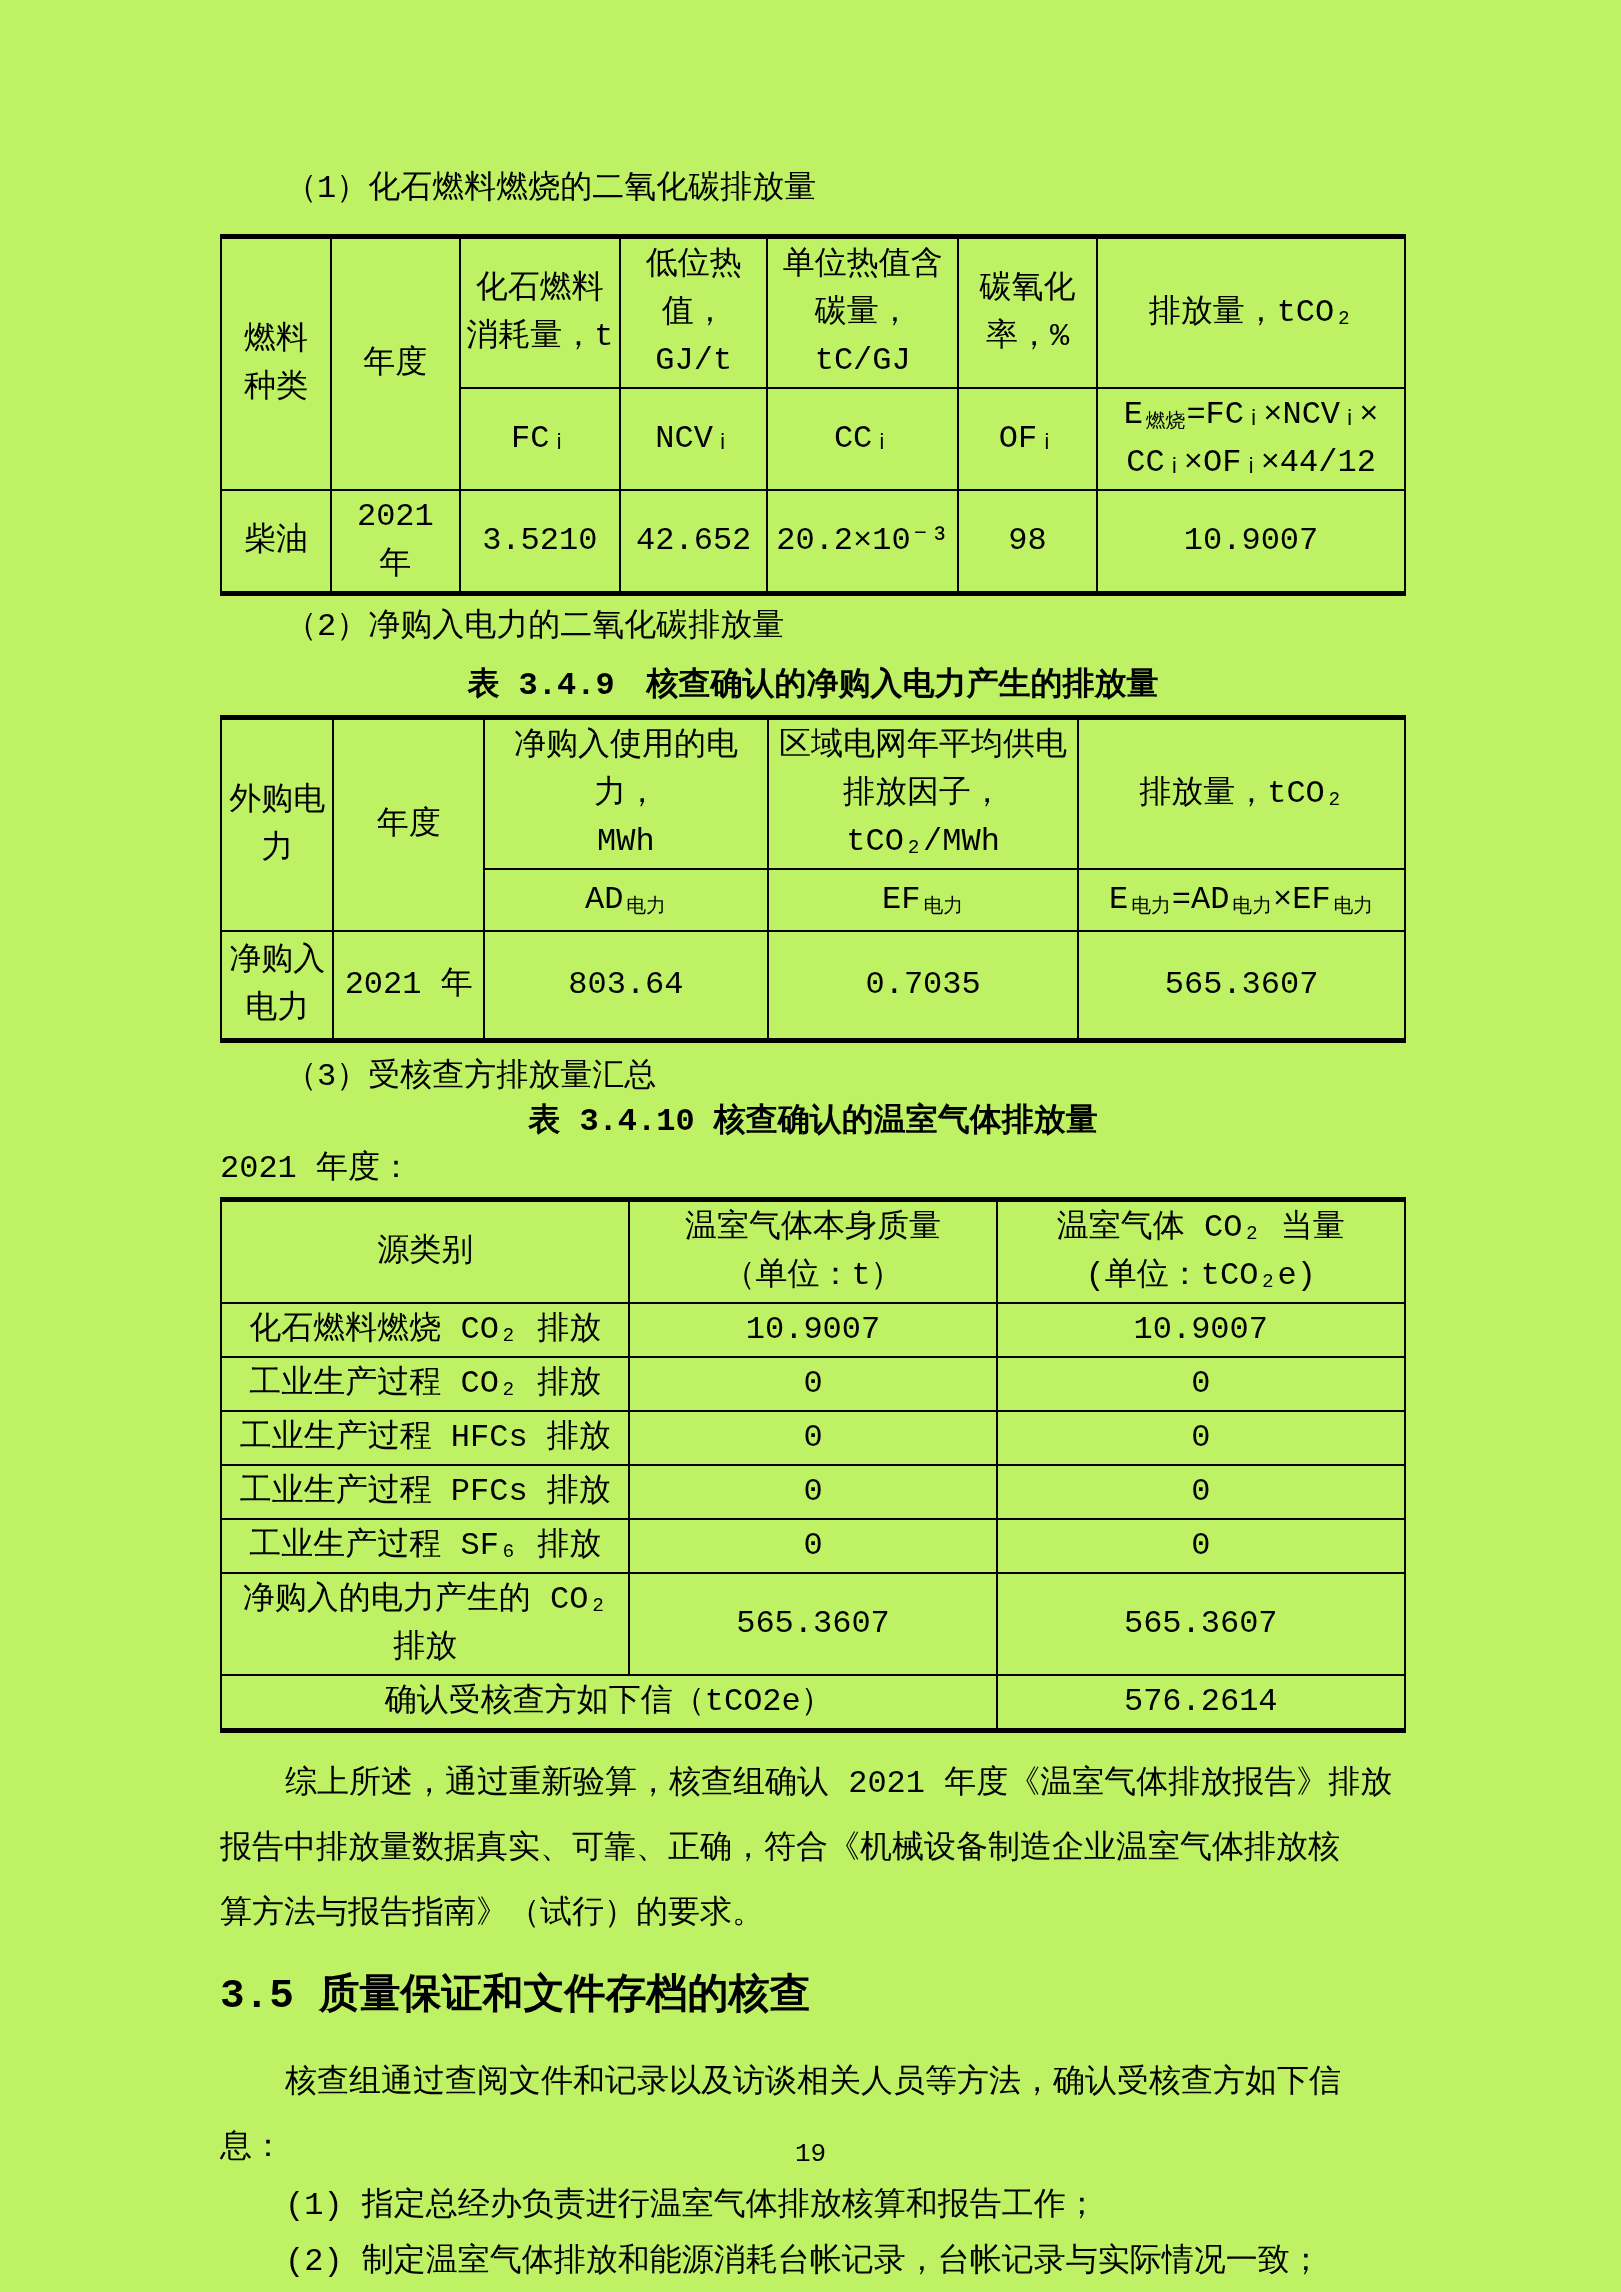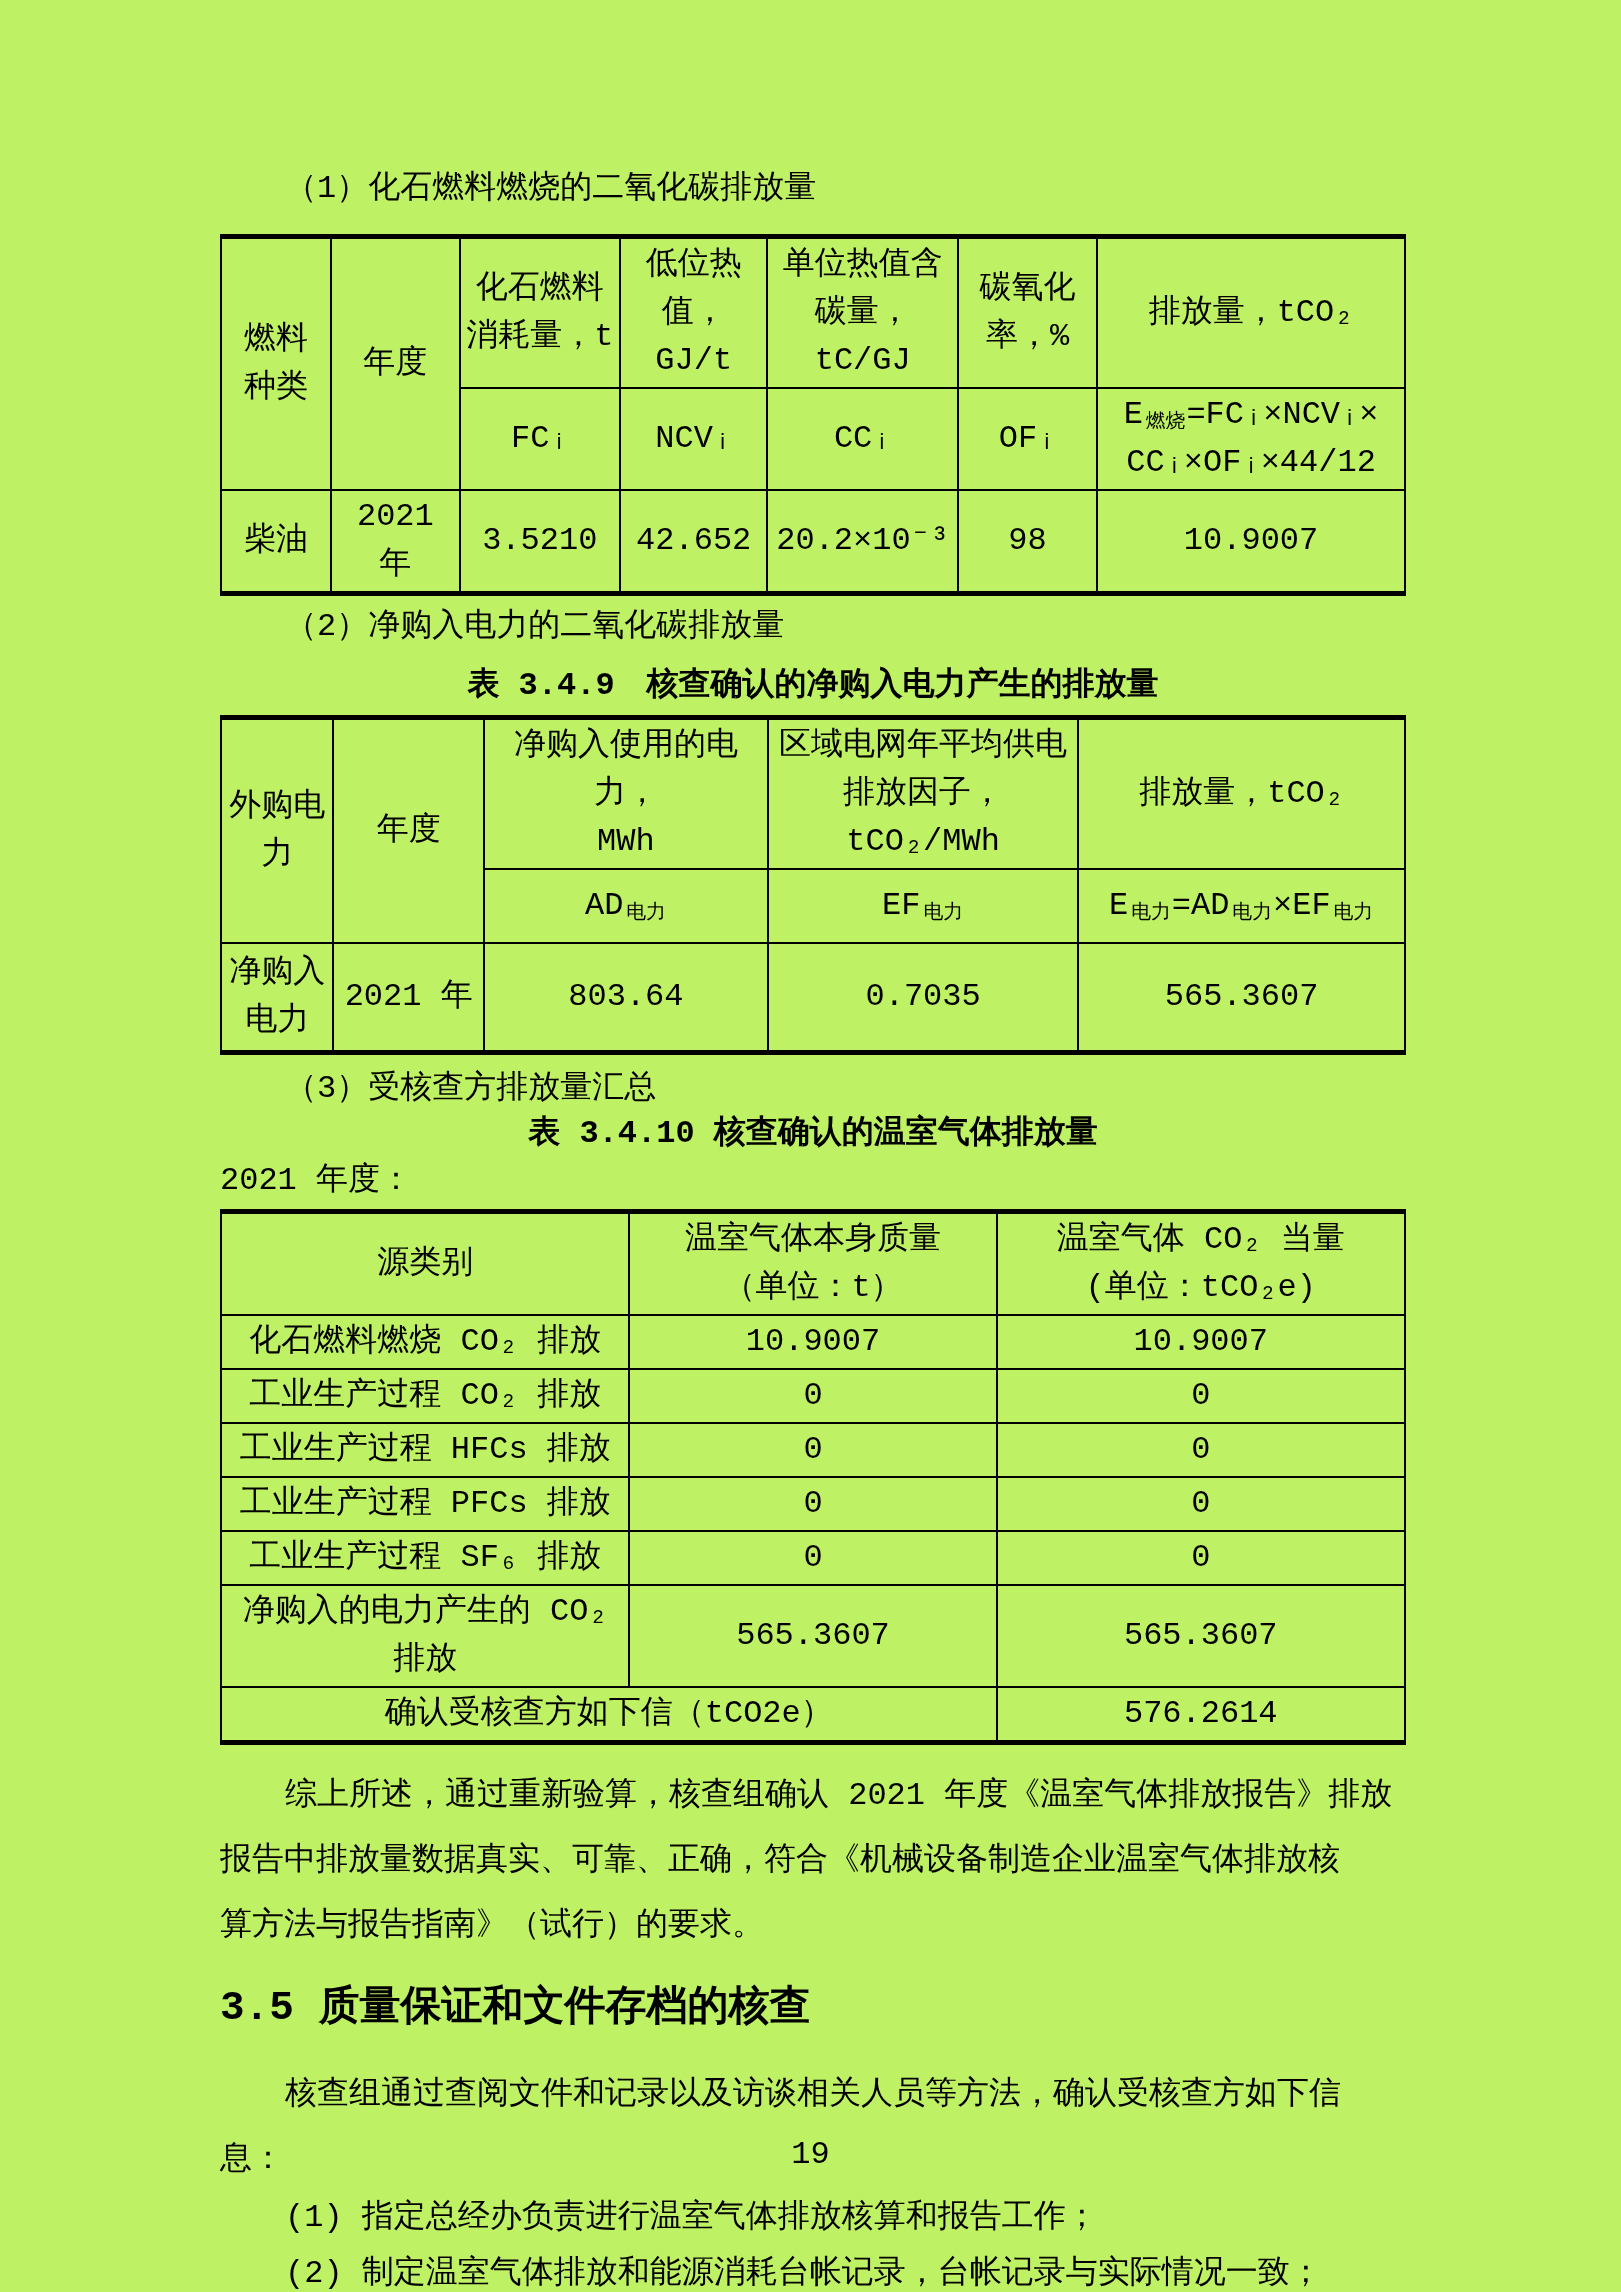--- a/index.html
+++ b/index.html
@@ -38,34 +38,34 @@
     vertical-align:middle;
     line-height:1.5;
     white-space:pre-line;
     padding:2px 3.9px;
     overflow:hidden;
   }
   #t348 tr.h1 { height:96px; }
   #t348 tr.h2 { height:96px;padding-left:16px; }
   #t348 tr.data { height:49px; }
   #t349 tr.h1 { height:94px; }
-  #t349 tr.h2 { height:74px; }
+  #t349 tr.h2 { height:62px; }
   #t349 tr.data { height:110px; }
   #t3410 tr.h1 { height:94px; }
   #t3410 tr.data { height:44px;padding-left:44px; }
   #t3410 tr.total { height:45px; }
   sub { font-size:0.62em; vertical-align:-0.22em; margin:0 1px 0 2.9px; }
   #para1 { margin-top:17.6px; line-height:65px; text-align:justify; }
   #h35 { margin-top:25.5px; font-size:41px; line-height:51px; font-weight:bold; }
   #para2 { margin-top:27.4px; line-height:65px; text-align:justify; }
   .finding { margin-top:17px; }
   #finding0 { margin-top:5.9px; }
   #pagenum {
     position:absolute; left:0; top:2137px; width:1621px;
-    text-align:center; font-size:32px; line-height:35px;
+    text-align:center; font-size:26px; line-height:35px;
   }
 </style>
 </head>
 <body>
 
 <div class="page">
 
   <p id="intro1" class="indent">（1）化石燃料燃烧的二氧化碳排放量</p>
 
 

